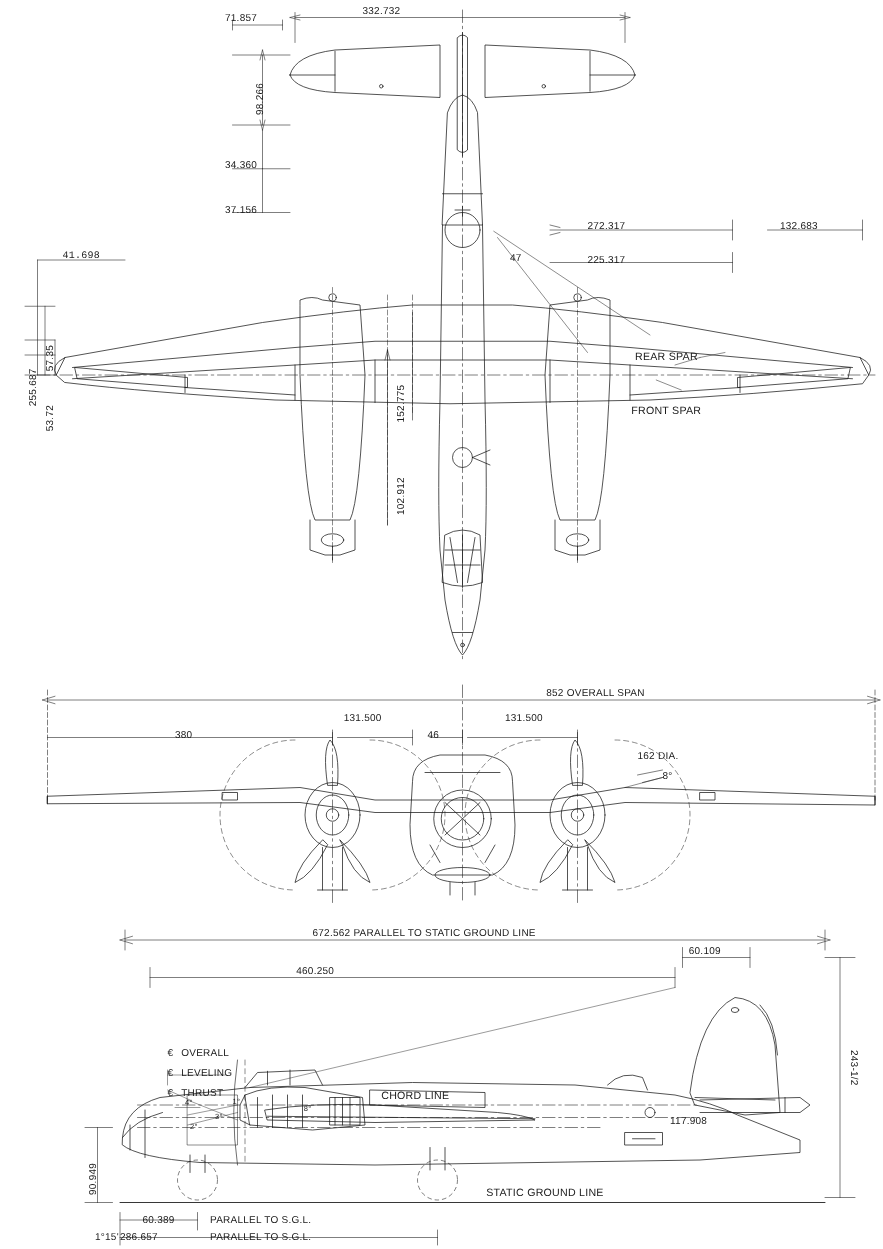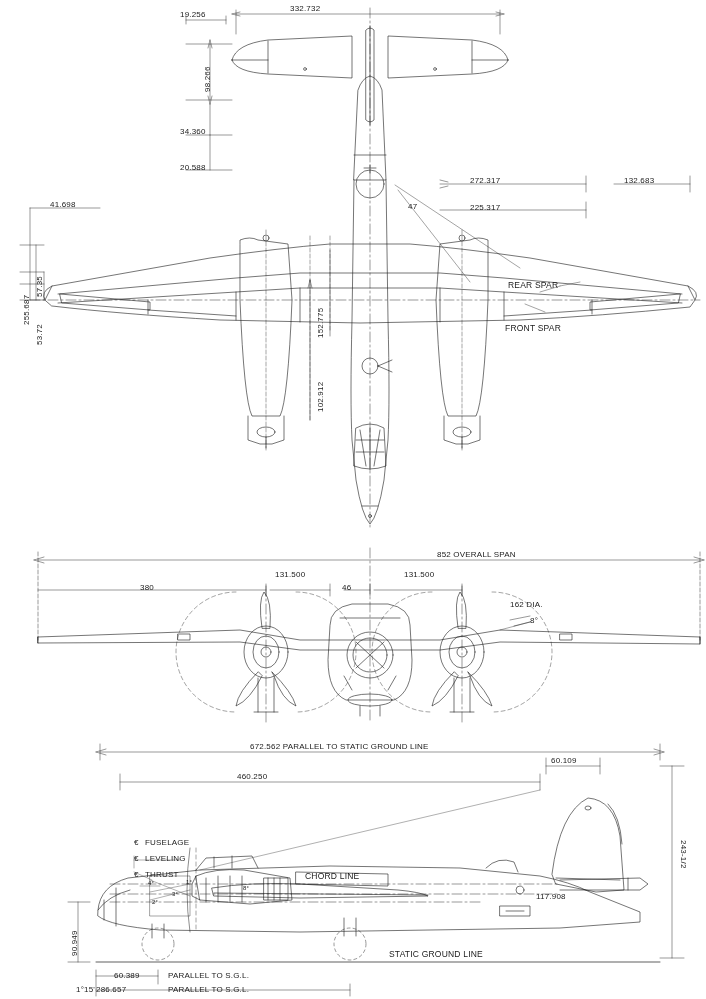--- a/index.html
+++ b/index.html
@@ -267,26 +267,26 @@
     <path d="M350 984 L350 996"></path>
     <path d="M96 970 L96 996"></path>
     <path d="M134 860 L180 860 M134 856 L134 868" stroke-width="0.35"></path>
     <path d="M134 872 L152 880 M140 886 L160 886" stroke-width="0.35"></path>
   </g>
 
   </g>
 </svg>
 
 <div class="lbl" style="left:290px;top:4px;">332.732</div>
-<div class="lbl" style="left:180px;top:10px;">19.256</div>
+<div class="lbl" style="left:180px;top:10px;">71.857</div>
 <div class="lbl rot90" style="left:203px;top:92px;">98.266</div>
 <div class="lbl" style="left:180px;top:127px;">34.360</div>
-<div class="lbl" style="left:180px;top:163px;">20.588</div>
-
-<div class="lbl" style="left:50px;top:200px;">41.698</div>
+<div class="lbl" style="left:180px;top:163px;">37.156</div>
+
+<div class="lbl" style="left:50px;top:200px;font-family:Liberation Mono, monospace;">41.698</div>
 <div class="lbl rot90" style="left:22px;top:325px;">255.687</div>
 <div class="lbl rot90" style="left:35px;top:297px;">57.35</div>
 <div class="lbl rot90" style="left:35px;top:345px;">53.72</div>
 
 <div class="lbl" style="left:470px;top:176px;">272.317</div>
 <div class="lbl" style="left:470px;top:203px;">225.317</div>
 <div class="lbl" style="left:624px;top:176px;">132.683</div>
 <div class="lbl" style="left:408px;top:202px;">47</div>
 <div class="lbl rot90" style="left:316px;top:338px;">152.775</div>
 <div class="lbl rot90" style="left:316px;top:412px;">102.912</div>
@@ -305,21 +305,21 @@
 <div class="lbl" style="left:250px;top:742px;">672.562 PARALLEL TO STATIC GROUND LINE</div>
 <div class="lbl" style="left:237px;top:772px;">460.250</div>
 <div class="lbl" style="left:551px;top:756px;">60.109</div>
 <div class="lbl rotn90" style="left:688px;top:840px;">243-1/2</div>
 <div class="lbl rot90" style="left:70px;top:956px;">90.949</div>
 <div class="lbl" style="left:536px;top:892px;">117.908</div>
 <div class="lbl" style="left:114px;top:971px;">60.389</div>
 <div class="lbl" style="left:96px;top:985px;">286.657</div>
 <div class="lbl" style="left:76px;top:985px;">1°15'</div>
 
-<div class="lbl" style="left:145px;top:838px;">FUSELAGE</div>
+<div class="lbl" style="left:145px;top:838px;">OVERALL</div>
 <div class="lbl" style="left:145px;top:854px;text-align:right;">LEVELING</div>
 <div class="lbl" style="left:145px;top:870px;">THRUST</div>
 <div class="lbl" style="left:134px;top:838px;">€</div>
 <div class="lbl" style="left:134px;top:854px;">€</div>
 <div class="lbl" style="left:134px;top:870px;">€</div>
 
 <div class="lbl big" style="left:305px;top:872px;">CHORD LINE</div>
 <div class="lbl big" style="left:389px;top:950px;">STATIC GROUND LINE</div>
 <div class="lbl" style="left:168px;top:971px;">PARALLEL TO S.G.L.</div>
 <div class="lbl" style="left:168px;top:985px;">PARALLEL TO S.G.L.</div>

